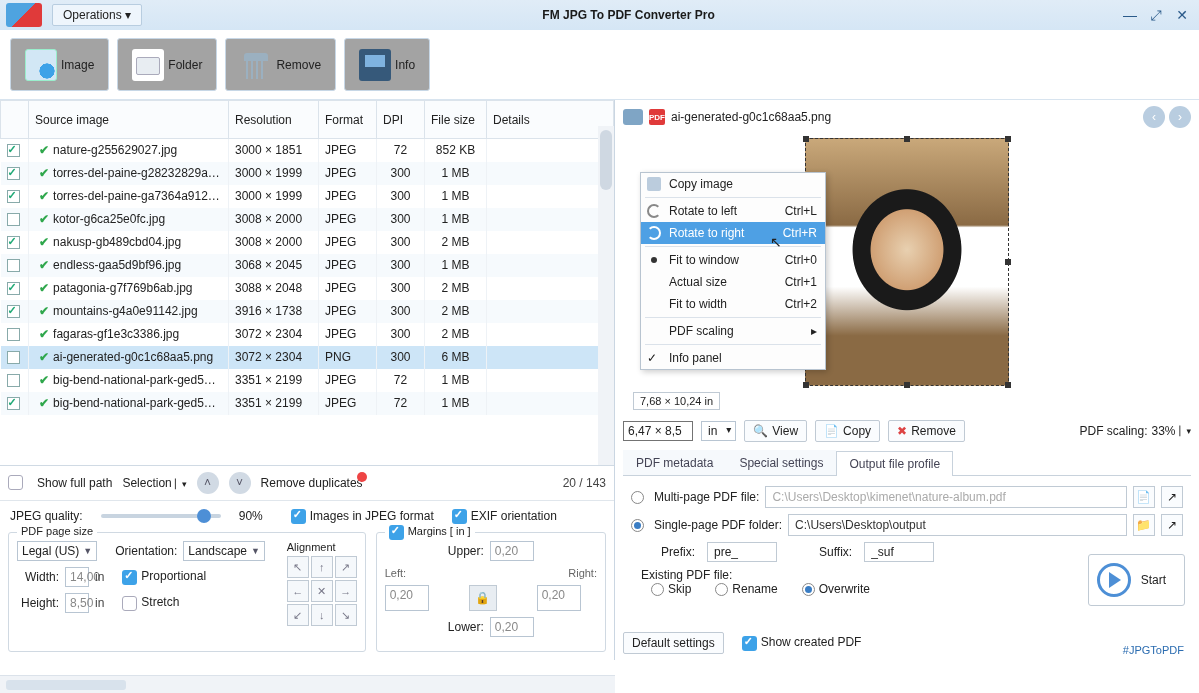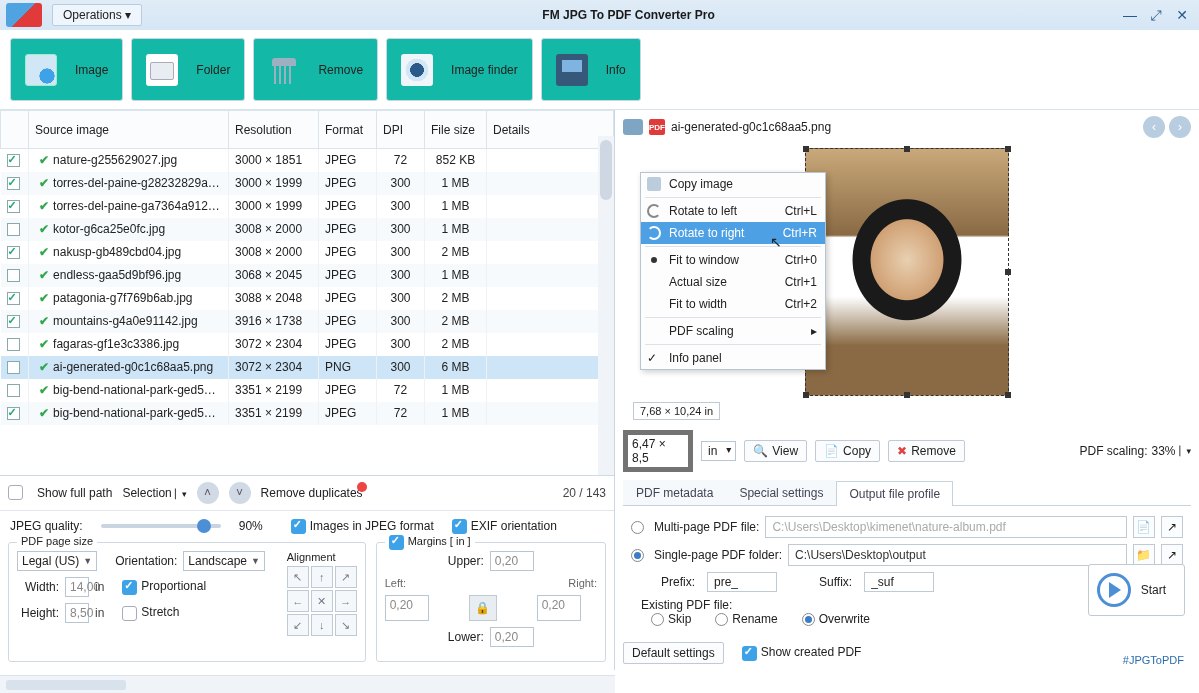--- a/index.html
+++ b/index.html
@@ -7,21 +7,21 @@
 
 
 .titlebar { height: 30px; background: linear-gradient(#e0ecf7,#d5e6f5); display: flex; align-items: center; padding: 0 6px; }
 .titlebar .logo { width: 36px; height: 24px; background: linear-gradient(135deg,#4ea3e0 50%, #e03a3a 50%); border-radius: 3px; margin-right: 10px; }
 .titlebar .ops { background: #eef5fc; border: 1px solid #b8cde0; padding: 3px 10px; border-radius: 2px; cursor: pointer; }
 .titlebar .title { flex: 1; text-align: center; font-weight: 600; color: #1a1a1a; }
 .titlebar .winbtn { width: 22px; height: 22px; margin-left: 4px; display: inline-flex; align-items: center; justify-content: center; color: #2a5a8a; font-size: 14px; cursor: pointer; }
 
 
 .toolbar { padding: 8px 10px; display: flex; gap: 8px; border-bottom: 1px solid #d8e4ef; }
-.toolbtn { border: 1px solid #c7d7e6; background: #14b8a6; border-radius: 3px; padding: 4px 14px; display: flex; align-items: center; gap: 18px; height: 63px; cursor: pointer; }
+.toolbtn { border: 1px solid #c7d7e6; background: #a3a3a3; border-radius: 3px; padding: 4px 14px; display: flex; align-items: center; gap: 4px; height: 53px; cursor: pointer; }
 .toolbtn .ico { width: 32px; height: 32px; border-radius: 3px; }
 .ico-image { background: radial-gradient(circle at 70% 70%, #3da2e8 25%, transparent 26%), #d2e7f5; border: 1px solid #9ec; }
 .ico-folder { background: #fff; position: relative; }
 .ico-folder::before { content:""; position:absolute; left:4px; top:8px; width:22px; height:16px; background:#e8edf2; border:1px solid #aab; border-radius:2px;}
 .ico-remove { position: relative; }
 .ico-remove::before { content:""; position:absolute; left:4px; top:4px; width:24px; height:8px; background:#9bb0c0; border-radius:3px 3px 0 0;}
 .ico-remove::after { content:""; position:absolute; left:6px; top:12px; width:20px; height:18px; background:repeating-linear-gradient(90deg,#9bb0c0 0 2px,transparent 2px 5px);}
 .ico-find { background: radial-gradient(circle,#2a5a8a 30%, #d2e7f5 31% 50%, transparent 51%), #f0f5fa; }
 .ico-help { background: conic-gradient(#e94b6a 0 25%,#fff 0 50%,#e94b6a 0 75%,#fff 0); border-radius: 50%; }
 .ico-info { background: #36597a; border-radius:4px; position:relative;}
@@ -96,21 +96,21 @@
 .dimlabel { border: 1px solid #c0cad4; padding: 2px 6px; display: inline-block; margin-top: 6px; font-size: 11px; align-self: flex-start; margin-left: 10px;}
 
 .ctxmenu { position: absolute; left: 640px; top: 172px; width: 186px; background: #fdfdfd; border: 1px solid #b8c4d0; box-shadow: 2px 2px 6px rgba(0,0,0,0.2); z-index: 50; font-size: 12px; }
 .ctxmenu .mi { padding: 4px 8px 4px 28px; display: flex; justify-content: space-between; position: relative; }
 .ctxmenu .mi.hl { background: #4ea0e4; color: #fff; }
 .ctxmenu .mi .mico { position: absolute; left: 6px; top: 4px; width: 14px; height: 14px; }
 .ctxmenu .sep { height: 1px; background: #dbe2ea; margin: 2px 4px; }
 .cursor-img { position: absolute; left: 770px; top: 234px; z-index: 60; font-size: 14px; pointer-events: none; }
 
 .actionrow { display: flex; align-items: center; gap: 8px; margin-top: 10px; }
-.dim-input { width: 70px; border: 5px solid #737373; padding: 2px 4px; }
+.dim-input { width: 70px; border: 1px solid #737373; padding: 2px 4px; }
 .unitdd { border: 1px solid #b8c5d2; padding: 2px 18px 2px 6px; position: relative; }
 .unitdd::after { content: "▾"; position: absolute; right: 4px; top: 2px; font-size: 10px; }
 .abtn { border: 1px solid #c0cad4; padding: 3px 8px; background: #fafcfe; border-radius: 2px; cursor: pointer; display: inline-flex; align-items: center; gap: 4px; }
 .pdfscale { margin-left: auto; display: flex; align-items: center; gap: 4px; }
 
 .tabs { margin-top: 8px; border-bottom: 1px solid #c8d2dc; display: flex; gap: 0; }
 .tab { padding: 5px 12px; border: 1px solid transparent; border-bottom: none; cursor: pointer; color: #445; background: #f6f9fc; }
 .tab.active { background: #fff; border-color: #c8d2dc; position: relative; top: 1px; }
 
 .outpanel { padding: 10px 8px; }
@@ -148,24 +148,20 @@
       <div class="ico ico-image"></div>
       <span>Image</span>
     </div>
   <div class="toolbtn">
       <div class="ico ico-folder"></div>
       <span>Folder</span>
     </div>
   <div class="toolbtn">
       <div class="ico ico-remove"></div>
       <span>Remove</span>
-    </div>
-  <div class="toolbtn">
-      <div class="ico ico-find"></div>
-      <span>Image finder</span>
     </div>
   <div class="toolbtn">
       <div class="ico ico-info"></div>
       <span>Info</span>
     </div>
 </div>
 
 <div class="main">
 
   <div class="left">

